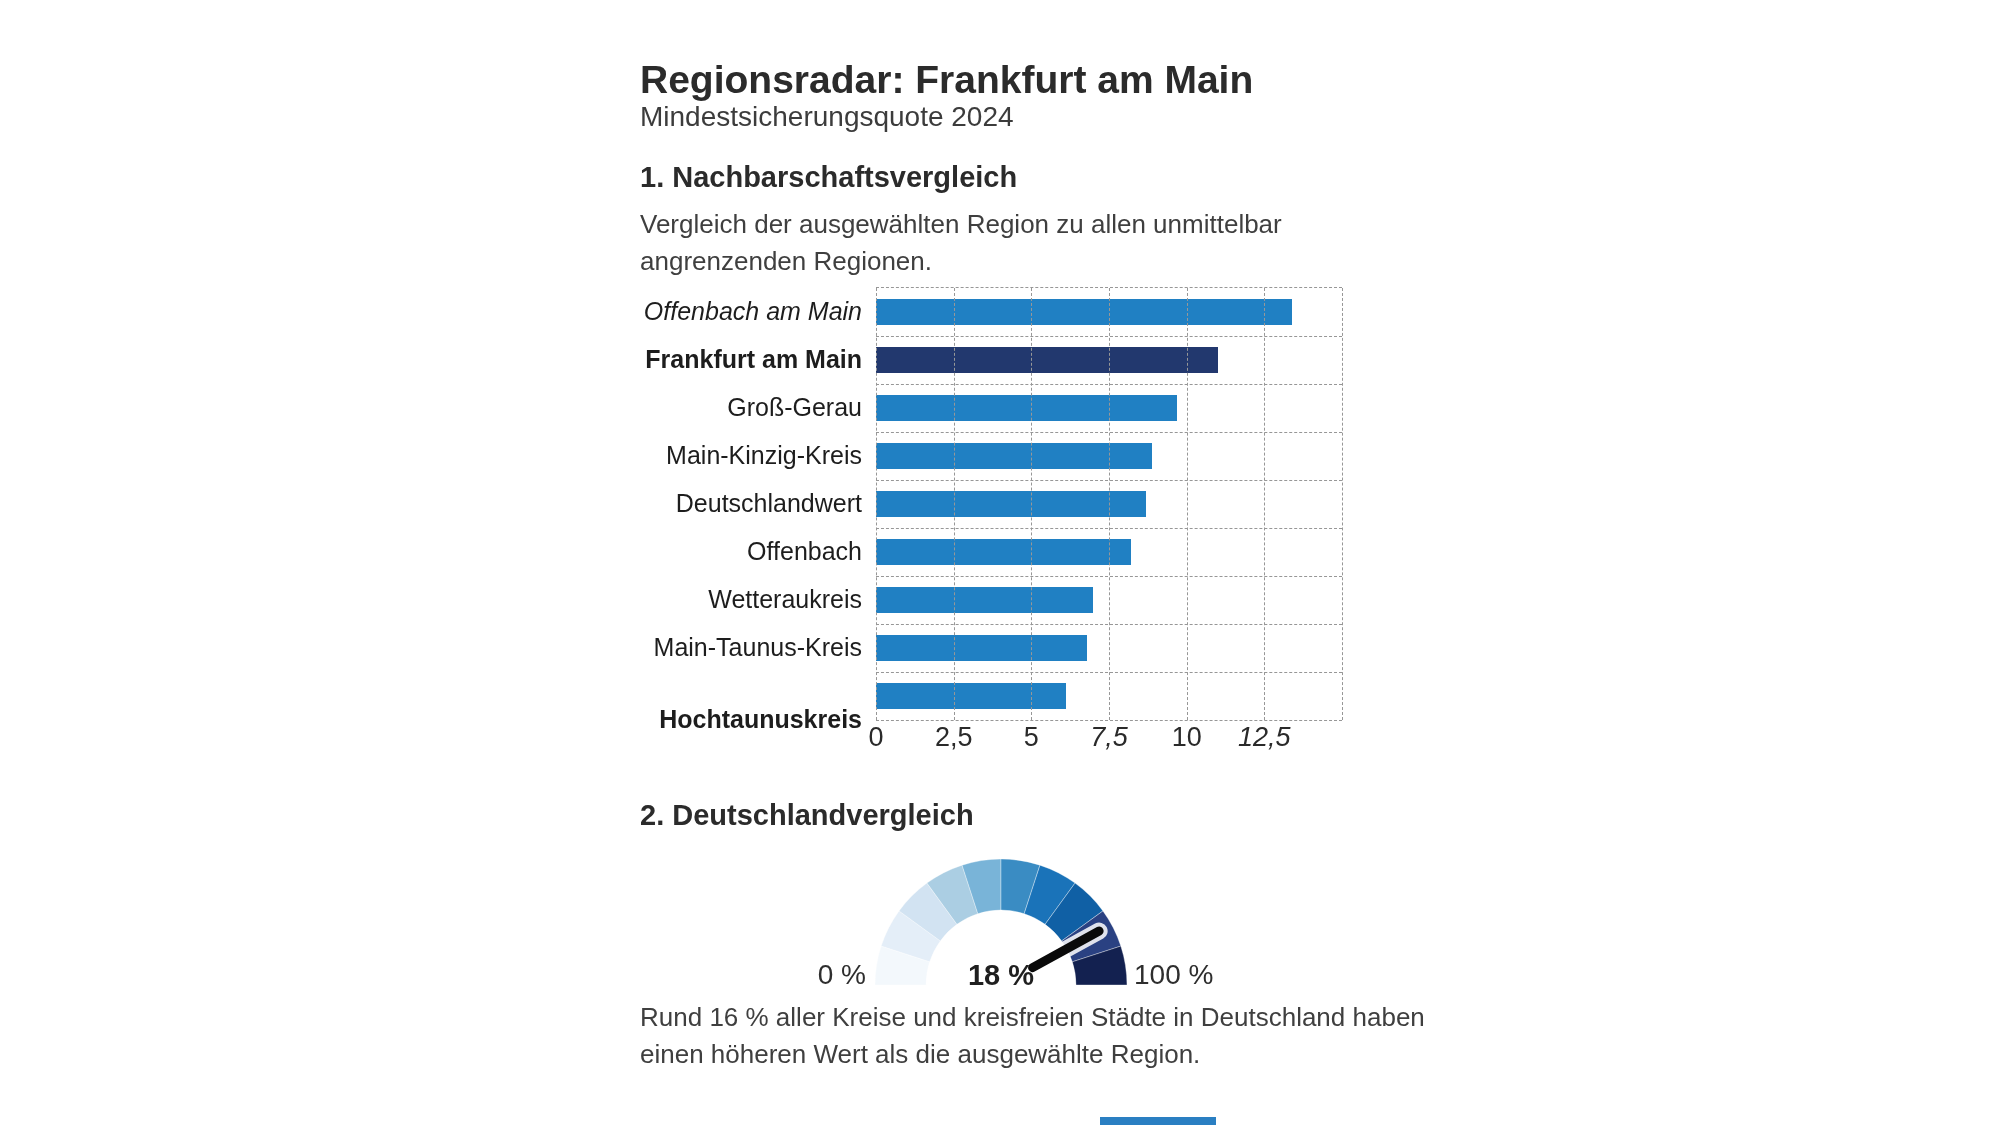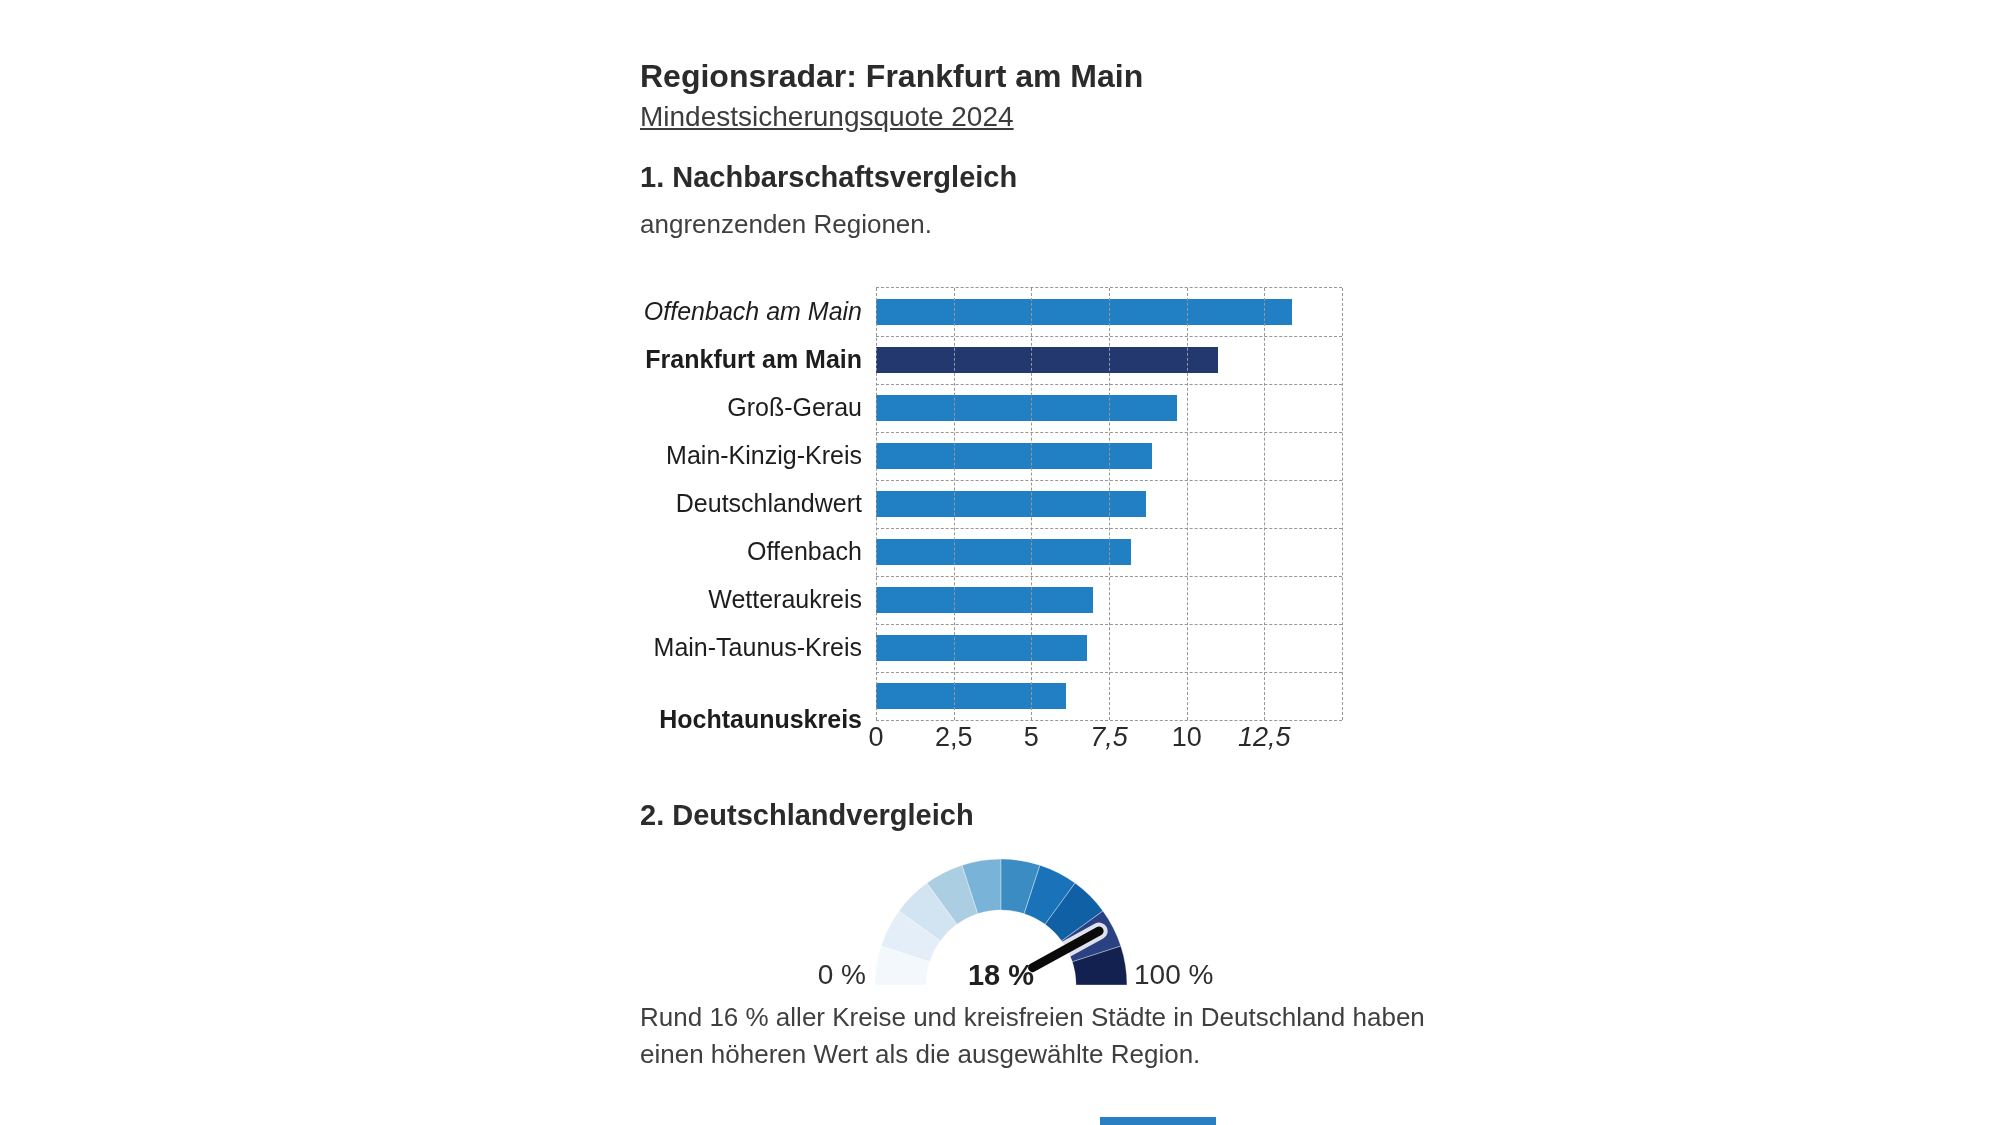--- a/index.html
+++ b/index.html
@@ -2,22 +2,22 @@
 <html><head>
 <meta charset="utf-8">
 <style>
   html,body{margin:0;padding:0;}
   body{
     width:2000px;height:1125px;position:relative;overflow:hidden;
     background:#ffffff;color:#262626;
     font-family:"Liberation Sans","DejaVu Sans",sans-serif;
   }
   .abs{position:absolute;}
-  .page-title{left:640px;top:58px;font-size:32px;font-weight:700;color:#2b2b2b;}
-  .page-subtitle{left:640px;top:101px;font-size:28px;font-weight:400;color:#3c3c3c;text-decoration:underline;}
+  .page-title{left:640px;top:58px;font-size:39px;font-weight:700;color:#2b2b2b;}
+  .page-subtitle{left:640px;top:101px;font-size:28px;font-weight:400;color:#3c3c3c;}
   .sec-heading{font-size:29px;font-weight:700;color:#2b2b2b;}
   .sec1-heading{left:640px;top:161px;}
   .sec2-heading{left:640px;top:799px;}
   .desc{left:640px;font-size:26px;line-height:37px;color:#3f3f3f;}
   .desc1{top:206px;width:760px;}
   .desc2{top:999px;width:820px;}
 
   
   .bar-labels{left:520px;top:287px;width:342px;height:432px;}
   .bar-label{position:absolute;right:0;width:100%;height:48px;line-height:48px;
@@ -42,20 +42,21 @@
   .bottom-bar{left:1100px;bottom:0;width:116px;height:8px;}
 </style>
 </head>
 <body>
 
 <div class="abs page-title">Regionsradar: Frankfurt am Main</div>
 <div class="abs page-subtitle">Mindestsicherungsquote 2024</div>
 
 <div class="abs sec-heading sec1-heading">1. Nachbarschaftsvergleich</div>
 <div class="abs desc desc1">
+  <div>Vergleich der ausgewählten Region zu allen unmittelbar</div>
   <div>angrenzenden Regionen.</div>
 </div>
 
 <div class="abs bar-labels">
     <div class="bar-label" style="top: 0px; font-style: italic;">Offenbach am Main</div>
     <div class="bar-label" style="top: 96px;">Groß-Gerau</div>
     <div class="bar-label hl" style="top: 48px;">Frankfurt am Main</div>
     <div class="bar-label" style="top: 144px;">Main-Kinzig-Kreis</div>
     <div class="bar-label" style="top: 192px;">Deutschlandwert</div>
     <div class="bar-label" style="top: 240px;">Offenbach</div>

